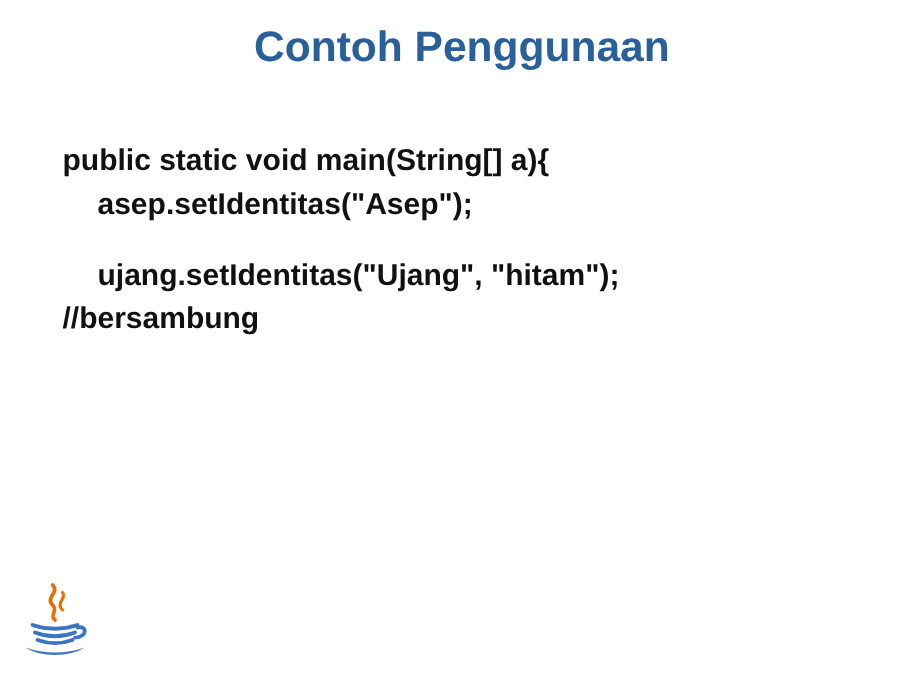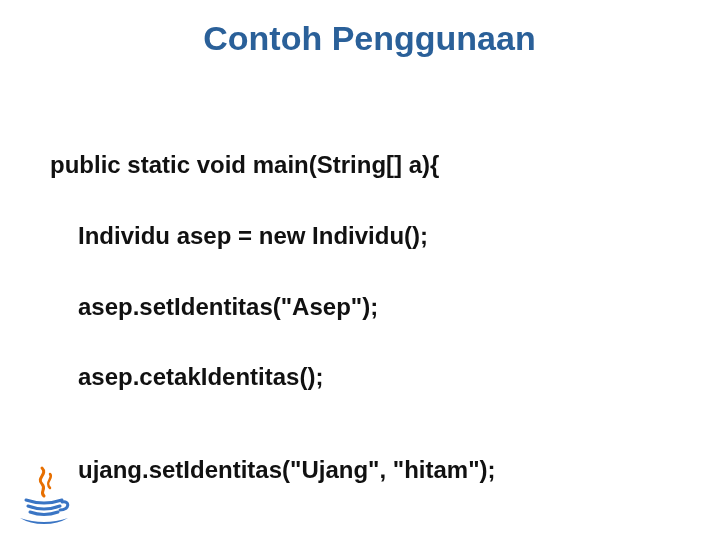--- a/index.html
+++ b/index.html
@@ -36,21 +36,21 @@
     position: absolute;
     top: 112px;
     left: 50px;
     right: 40px;
     color: #111;
     font-size: 24px;
     line-height: 1.45;
     font-weight: 600;
     font-family: "Candara", "Segoe UI", Arial, sans-serif;
   }
-  .code .line { white-space: pre; margin-top: 36px; }
+  .code .line { white-space: pre; }
   .code .indent { padding-left: 28px; }
   .spacer { height: 22px; }
   .logo {
     position: absolute;
     left: 12px;
     bottom: 12px;
     width: 64px;
     height: 64px;
   }
 </style>
@@ -58,25 +58,24 @@
 <body>
 
 <div class="slide">
 
   <div class="title">
     <span class="t1">Contoh Penggunaan</span>
   </div>
 
   <div class="code">
     <div class="line">public static void main(String[] a){</div>
-    <div class="line indent">Individu asep = new Individu();</div>
     <div class="line indent">asep.setIdentitas("Asep");</div>
-    <div class="line indent">asep.cetakIdentitas();</div>
     <div class="spacer"></div>
     <div class="line indent">ujang.setIdentitas("Ujang", "hitam");</div>
+    <div class="line">//bersambung</div>
   </div>
 
   <div class="logo">
     <svg viewBox="0 0 64 64" width="64" height="64">
 
       <path d="M30 4 C36 10 24 14 30 20 C35 25 27 28 32 32" fill="none" stroke="#e76f00" stroke-width="3" stroke-linecap="round"></path>
       <path d="M38 10 C42 14 32 18 38 24" fill="none" stroke="#e76f00" stroke-width="2.5" stroke-linecap="round"></path>
 
       <path d="M14 36 Q32 42 50 36" fill="none" stroke="#3a75c4" stroke-width="3" stroke-linecap="round"></path>
       <path d="M16 42 Q32 48 48 42" fill="none" stroke="#3a75c4" stroke-width="3" stroke-linecap="round"></path>

